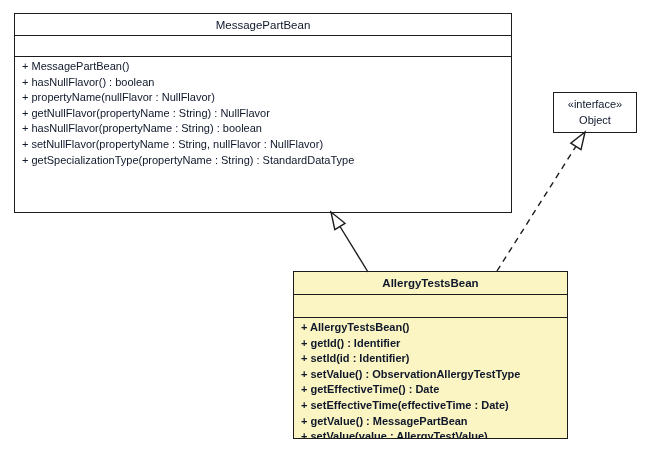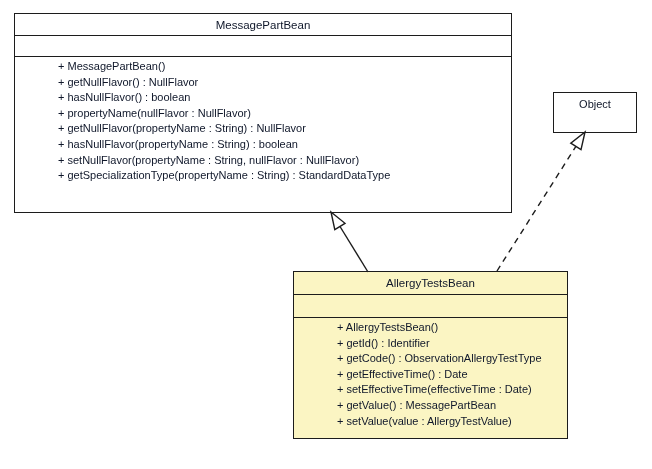--- a/index.html
+++ b/index.html
@@ -47,21 +47,20 @@
     border-bottom: 1.6px solid #1c1c1c;
     flex: 0 0 auto;
   }
   .uml-methods {
     box-sizing: border-box;
     flex: 1 1 auto;
     padding: 2px 6px 0 7px;
     font-size: 11px;
     white-space: nowrap;
     overflow: hidden;
-    margin-left: 36px;
   }
   .uml-methods .m {
     height: 15.6px;
     line-height: 15.6px;
   }
   
   #box-messagepartbean {
     left: 14px; top: 13px;
     width: 498px; height: 200px;
   }
@@ -75,20 +74,21 @@
     font-size: 11px;
     line-height: 16px;
     padding-top: 3px;
     display: block;
   }
   
   #box-allergytestsbean {
     left: 293px; top: 271px;
     width: 275px; height: 168px;
     background: #fbf5c3;
+    font-weight: bold;
   }
   #box-allergytestsbean .uml-title { height: 23px; }
   #box-allergytestsbean .uml-attrs { height: 23px; }
 </style>
 </head>
 <body>
 
 <div id="canvas">
 
   <svg id="arrow-layer" viewBox="0 0 652 469" xmlns="http://www.w3.org/2000/svg">
@@ -102,41 +102,42 @@
       <line x1="497" y1="271" x2="575.9" y2="146.4" stroke="#1c1c1c" stroke-width="1.4" stroke-dasharray="6,5"></line>
       <polygon points="585,132 581,149.6 570.8,143.2" fill="#ffffff" stroke="#1c1c1c" stroke-width="1.4"></polygon>
     </g>
   </svg>
 
   <div class="uml-class" id="box-messagepartbean">
     <div class="uml-title">MessagePartBean</div>
     <div class="uml-attrs"></div>
     <div class="uml-methods">
       <div class="m">+ MessagePartBean()</div>
-      <div class="m">+ getNullFlavor() : NullFlavor</div>
       <div class="m">+ hasNullFlavor() : boolean</div>
       <div class="m">+ propertyName(nullFlavor : NullFlavor)</div>
       <div class="m">+ getNullFlavor(propertyName : String) : NullFlavor</div>
       <div class="m">+ hasNullFlavor(propertyName : String) : boolean</div>
       <div class="m">+ setNullFlavor(propertyName : String, nullFlavor : NullFlavor)</div>
       <div class="m">+ getSpecializationType(propertyName : String) : StandardDataType</div>
     </div>
   </div>
 
   <div class="uml-class" id="box-records">
+    <div>«interface»</div>
     <div>Object</div>
   </div>
 
   <div class="uml-class" id="box-allergytestsbean">
     <div class="uml-title">AllergyTestsBean</div>
     <div class="uml-attrs"></div>
     <div class="uml-methods">
       <div class="m">+ AllergyTestsBean()</div>
       <div class="m">+ getId() : Identifier</div>
-      <div class="m">+ getCode() : ObservationAllergyTestType</div>
+      <div class="m">+ setId(id : Identifier)</div>
+      <div class="m">+ setValue() : ObservationAllergyTestType</div>
       <div class="m">+ getEffectiveTime() : Date</div>
       <div class="m">+ setEffectiveTime(effectiveTime : Date)</div>
       <div class="m">+ getValue() : MessagePartBean</div>
       <div class="m">+ setValue(value : AllergyTestValue)</div>
     </div>
   </div>
 
 </div>
 
 </body></html>

